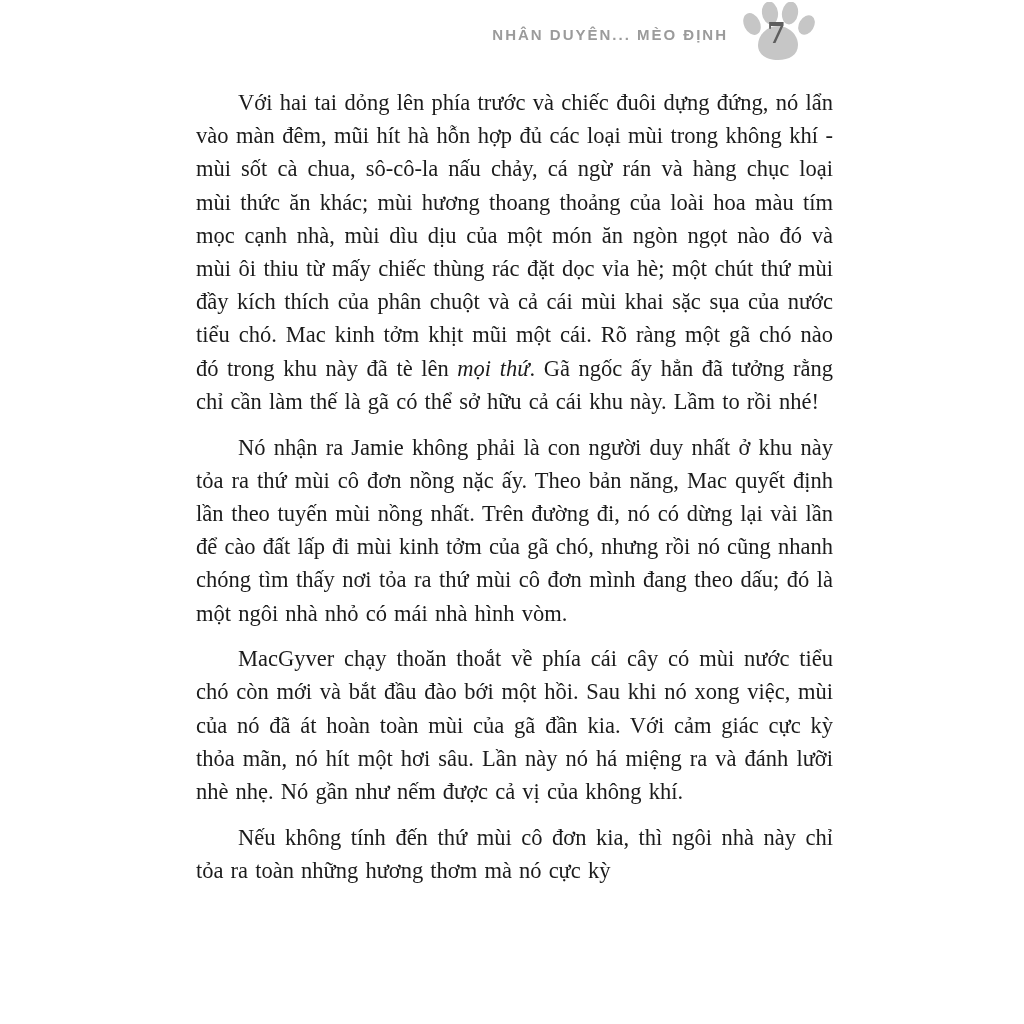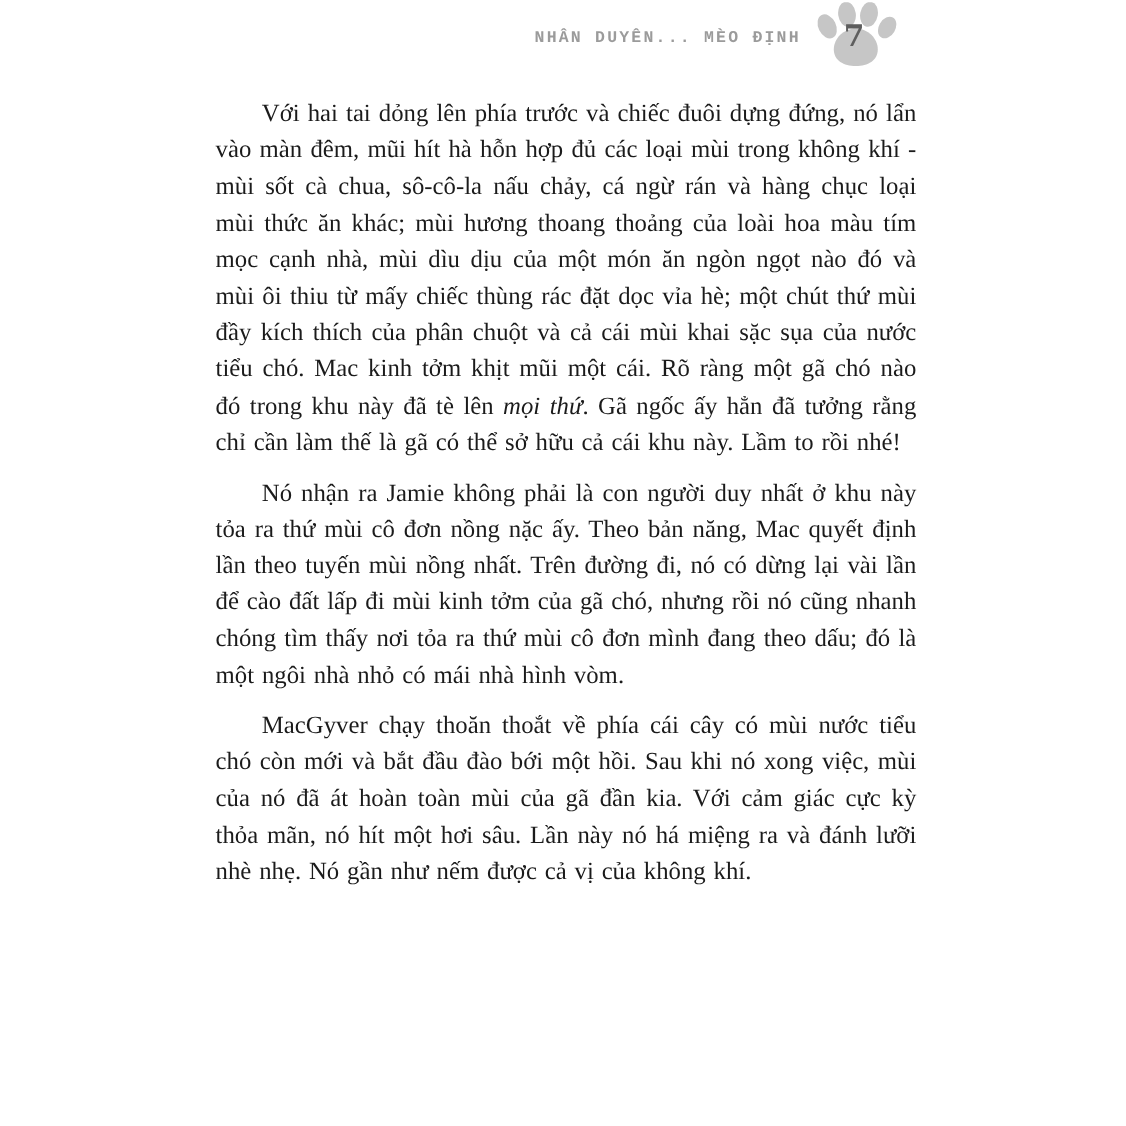--- a/index.html
+++ b/index.html
@@ -15,21 +15,21 @@
     width: 1024px;
     height: 1024px;
     background: #ffffff;
     font-family: "Liberation Serif", "DejaVu Serif", serif;
     color: #1b1b1b;
   }
   .running-title {
     position: absolute;
     top: 26px;
     right: 296px;
-    font-family: Liberation Mono, monospace;
+    font-family: Liberation Sans, sans-serif;
     font-weight: 700;
     font-size: 15px;
     letter-spacing: 2px;
     color: #9b9b9b;
     white-space: nowrap;
   }
   .paw {
     position: absolute;
     top: 2px;
     right: 206px;
@@ -83,15 +83,16 @@
   <main class="body-text">
 
     <p>
       <span>Với hai tai dỏng lên phía trước và chiếc đuôi dựng đứng, nó lẩn vào màn đêm, mũi hít hà hỗn hợp đủ các loại mùi trong không khí - mùi sốt cà chua, sô-cô-la nấu chảy, cá ngừ rán và hàng chục loại mùi thức ăn khác; mùi hương thoang thoảng của loài hoa màu tím mọc cạnh nhà, mùi dìu dịu của một món ăn ngòn ngọt nào đó và mùi ôi thiu từ mấy chiếc thùng rác đặt dọc vỉa hè; một chút thứ mùi đầy kích thích của phân chuột và cả cái mùi khai sặc sụa của nước tiểu chó. Mac kinh tởm khịt mũi một cái. Rõ ràng một gã chó nào đó trong khu này đã tè lên </span><em>mọi thứ</em><span>. Gã ngốc ấy hẳn đã tưởng rằng chỉ cần làm thế là gã có thể sở hữu cả cái khu này. Lầm to rồi nhé!</span>
     </p>
 
     <p>Nó nhận ra Jamie không phải là con người duy nhất ở khu này tỏa ra thứ mùi cô đơn nồng nặc ấy. Theo bản năng, Mac quyết định lần theo tuyến mùi nồng nhất. Trên đường đi, nó có dừng lại vài lần để cào đất lấp đi mùi kinh tởm của gã chó, nhưng rồi nó cũng nhanh chóng tìm thấy nơi tỏa ra thứ mùi cô đơn mình đang theo dấu; đó là một ngôi nhà nhỏ có mái nhà hình vòm.</p>
 
     <p>MacGyver chạy thoăn thoắt về phía cái cây có mùi nước tiểu chó còn mới và bắt đầu đào bới một hồi. Sau khi nó xong việc, mùi của nó đã át hoàn toàn mùi của gã đần kia. Với cảm giác cực kỳ thỏa mãn, nó hít một hơi sâu. Lần này nó há miệng ra và đánh lưỡi nhè nhẹ. Nó gần như nếm được cả vị của không khí.</p>
 
+    <p>Nếu không tính đến thứ mùi cô đơn kia, thì ngôi nhà này chỉ tỏa ra toàn những hương thơm mà nó cực kỳ</p>
 
   </main>
 </div>
 
 </body></html>

